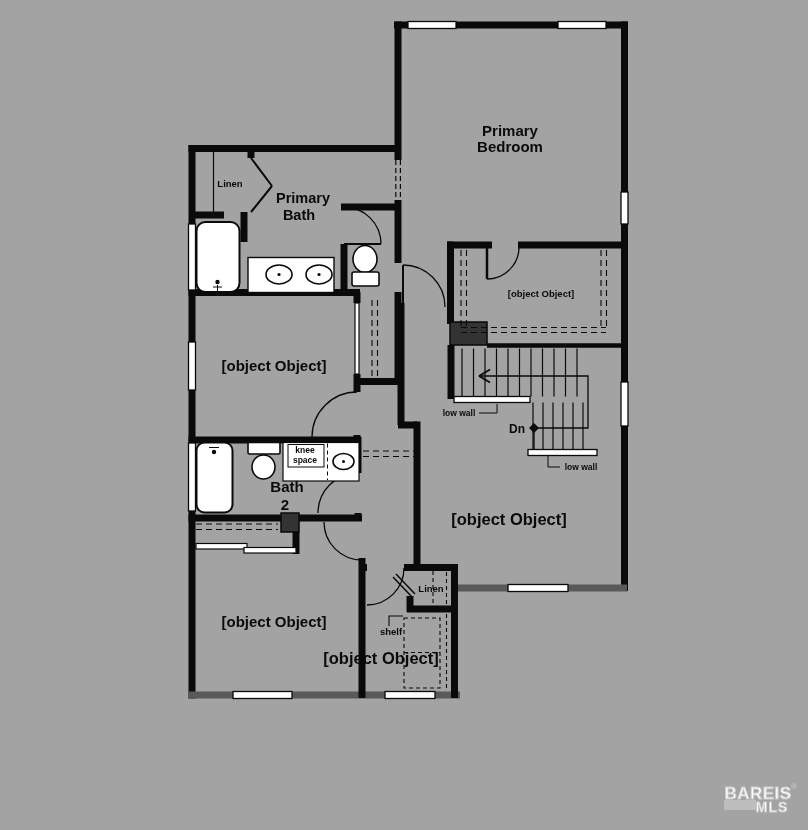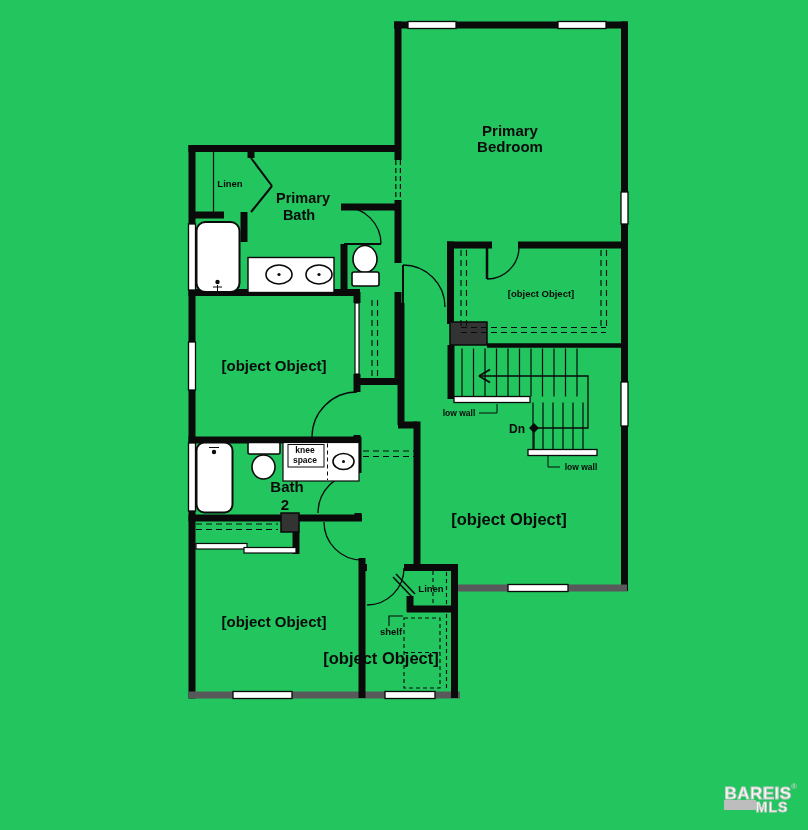--- a/index.html
+++ b/index.html
@@ -1,16 +1,16 @@
 <!DOCTYPE html>
 <html><head>
 <meta charset="utf-8">
 <style>
   html,body{margin:0;padding:0;background:#ffffff;}
-  #stage{position:relative;width:808px;height:830px;background:#22c55e;overflow:hidden;}
+  #stage{position:relative;width:808px;height:830px;background:#a3a3a3;overflow:hidden;}
   svg{display:block;}
   .lbl{font-family:"Liberation Sans","DejaVu Sans",sans-serif;font-weight:700;fill:#0a0a0a;}
   .lbl-big{font-size:15px;}
   .lbl-med{font-size:14.5px;}
   .lbl-loft{font-size:16.5px;}
   .lbl-sm{font-size:9.5px;}
   .lbl-xs{font-size:8.5px;}
   .lbl-dn{font-size:12px;}
   .wm{font-family:"Liberation Sans","DejaVu Sans",sans-serif;font-weight:700;}
 </style>

